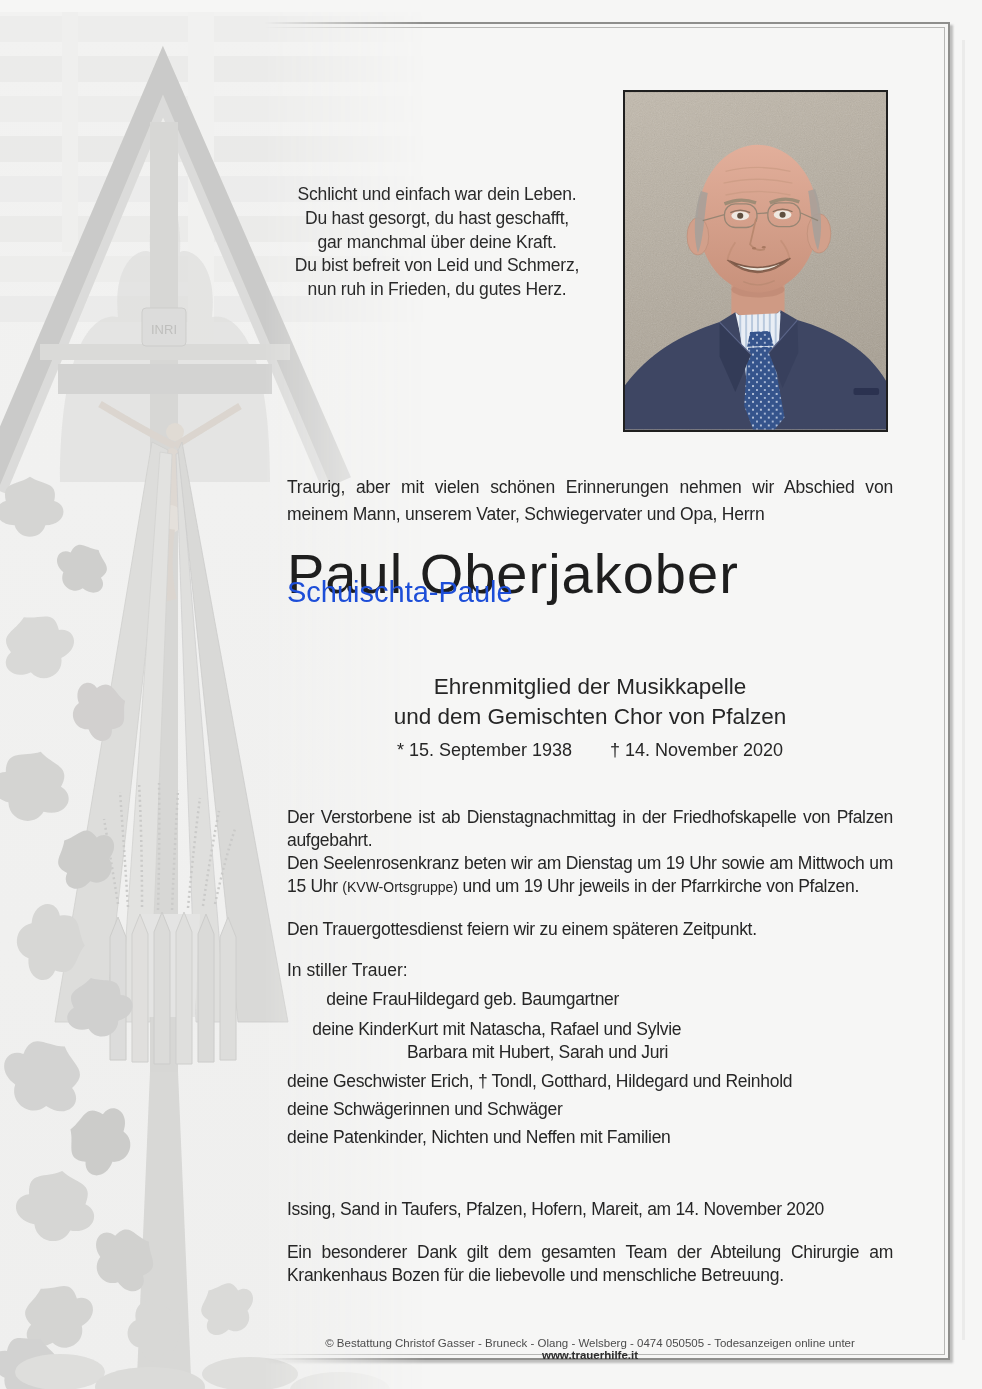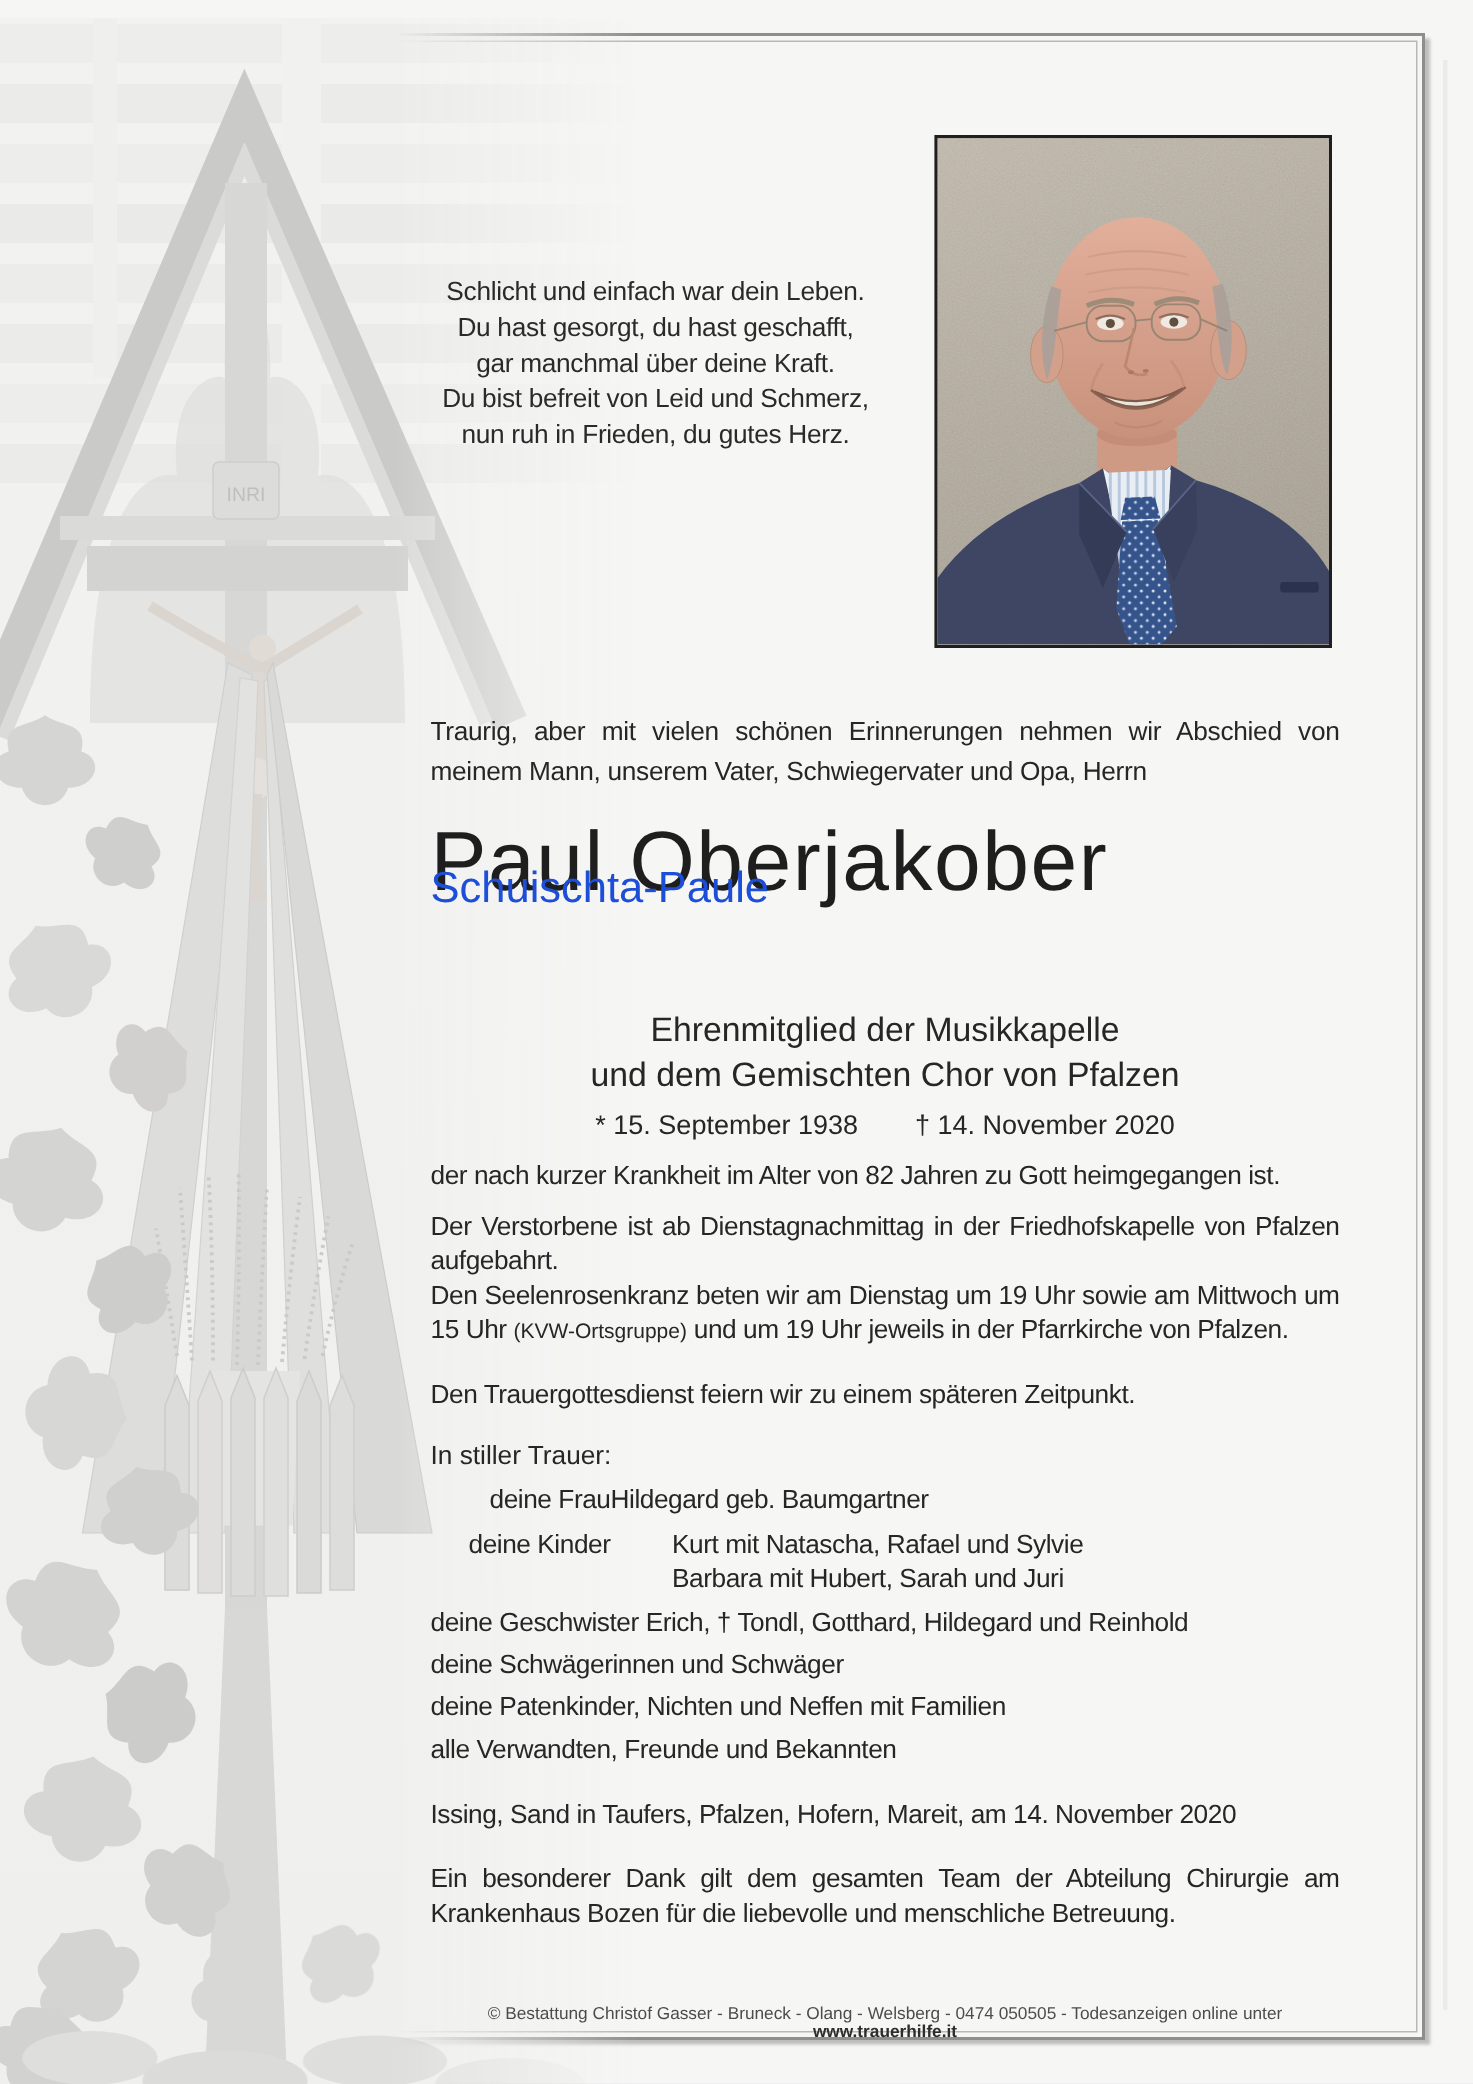--- a/index.html
+++ b/index.html
@@ -34,21 +34,21 @@
   .dates{top:740px;text-align:center;font-size:18px;}
   .dates .birth{margin-right:38px;}
   .p-passing{top:772px;}
   .p-laying{top:806px;text-align:justify;}
   .p-rosary{top:852px;text-align:justify;}
   .rosary-note{font-size:14px;letter-spacing:0;}
   .p-service{top:918px;}
   .trauer-heading{top:960px;font-size:17.5px;}
   .mrow{display:flex;font-size:17.5px;line-height:23px;letter-spacing:-.3px;}
   .row-wife{top:988px;}
-  .row-children{top:1018px;gap:41px;}
+  .row-children{top:1018px;}
   .mlabel{width:120px;flex:none;text-align:right;}
   .mvalue{flex:1;}
   .m-line0{top:1070px;}
   .m-line1{top:1098px;}
   .m-line2{top:1126px;}
   .m-line3{top:1155px;}
   .places{top:1198px;}
   .thanks{top:1241px;text-align:justify;}
   .footer{top:1337px;text-align:center;font-size:11.5px;color:#4c4c4c;z-index:5;}
   .footer .link{font-weight:bold;color:#2d2d2d;}
@@ -268,41 +268,39 @@
   <div class="txt col intro">Traurig, aber mit vielen schönen Erinnerungen nehmen wir Abschied von meinem Mann, unserem Vater, Schwiegervater und Opa, Herrn</div>
 
   <div class="txt col name">Paul Oberjakober</div>
   <div class="txt col nickname">Schuischta-Paule</div>
   <div class="txt col honor1">Ehrenmitglied der Musikkapelle</div>
   <div class="txt col honor2">und dem Gemischten Chor von Pfalzen</div>
   <div class="txt col dates">
     <span class="birth">* 15. September 1938</span><span>† 14. November 2020</span>
   </div>
 
-  <div class="txt col body-p p-passing">der nach kurzer Krankheit im Alter von 82 Jahren zu Gott heimgegangen ist.</div>
   <div class="txt col body-p p-laying">Der Verstorbene ist ab Dienstagnachmittag in der Friedhofskapelle von Pfalzen aufgebahrt.</div>
   <div class="txt col body-p p-rosary"><span>Den Seelenrosenkranz beten wir am Dienstag um 19 Uhr sowie am Mittwoch um 15 Uhr </span><span class="rosary-note">(KVW-Ortsgruppe)</span><span> und um 19 Uhr jeweils in der Pfarrkirche von Pfalzen.</span></div>
   <div class="txt col body-p p-service">Den Trauergottesdienst feiern wir zu einem späteren Zeitpunkt.</div>
 
   <div class="txt col trauer-heading">In stiller Trauer:</div>
   <div class="txt col mrow row-wife">
     <div class="mlabel">deine Frau</div>
     <div class="mvalue">Hildegard geb. Baumgartner</div>
   </div>
   <div class="txt col mrow row-children">
     <div class="mlabel">deine Kinder</div>
     <div class="mvalue">
       <div>Kurt mit Natascha, Rafael und Sylvie</div>
       <div>Barbara mit Hubert, Sarah und Juri</div>
     </div>
   </div>
   <div class="txt col body-p m-line0">deine Geschwister Erich, † Tondl, Gotthard, Hildegard und Reinhold</div>
   <div class="txt col body-p m-line1">deine Schwägerinnen und Schwäger</div>
   <div class="txt col body-p m-line2">deine Patenkinder, Nichten und Neffen mit Familien</div>
-  <div class="txt col body-p m-line3">alle Verwandten, Freunde und Bekannten</div>
 
   <div class="txt col body-p places">Issing, Sand in Taufers, Pfalzen, Hofern, Mareit, am 14. November 2020</div>
   <div class="txt col body-p thanks">Ein besonderer Dank gilt dem gesamten Team der Abteilung Chirurgie am Krankenhaus Bozen für die liebevolle und menschliche Betreuung.</div>
 
   <div class="txt col footer">
     <span>© Bestattung Christof Gasser - Bruneck - Olang - Welsberg - 0474 050505 - Todesanzeigen online unter </span><span class="link">www.trauerhilfe.it</span>
   </div>
 
 </div>
 

